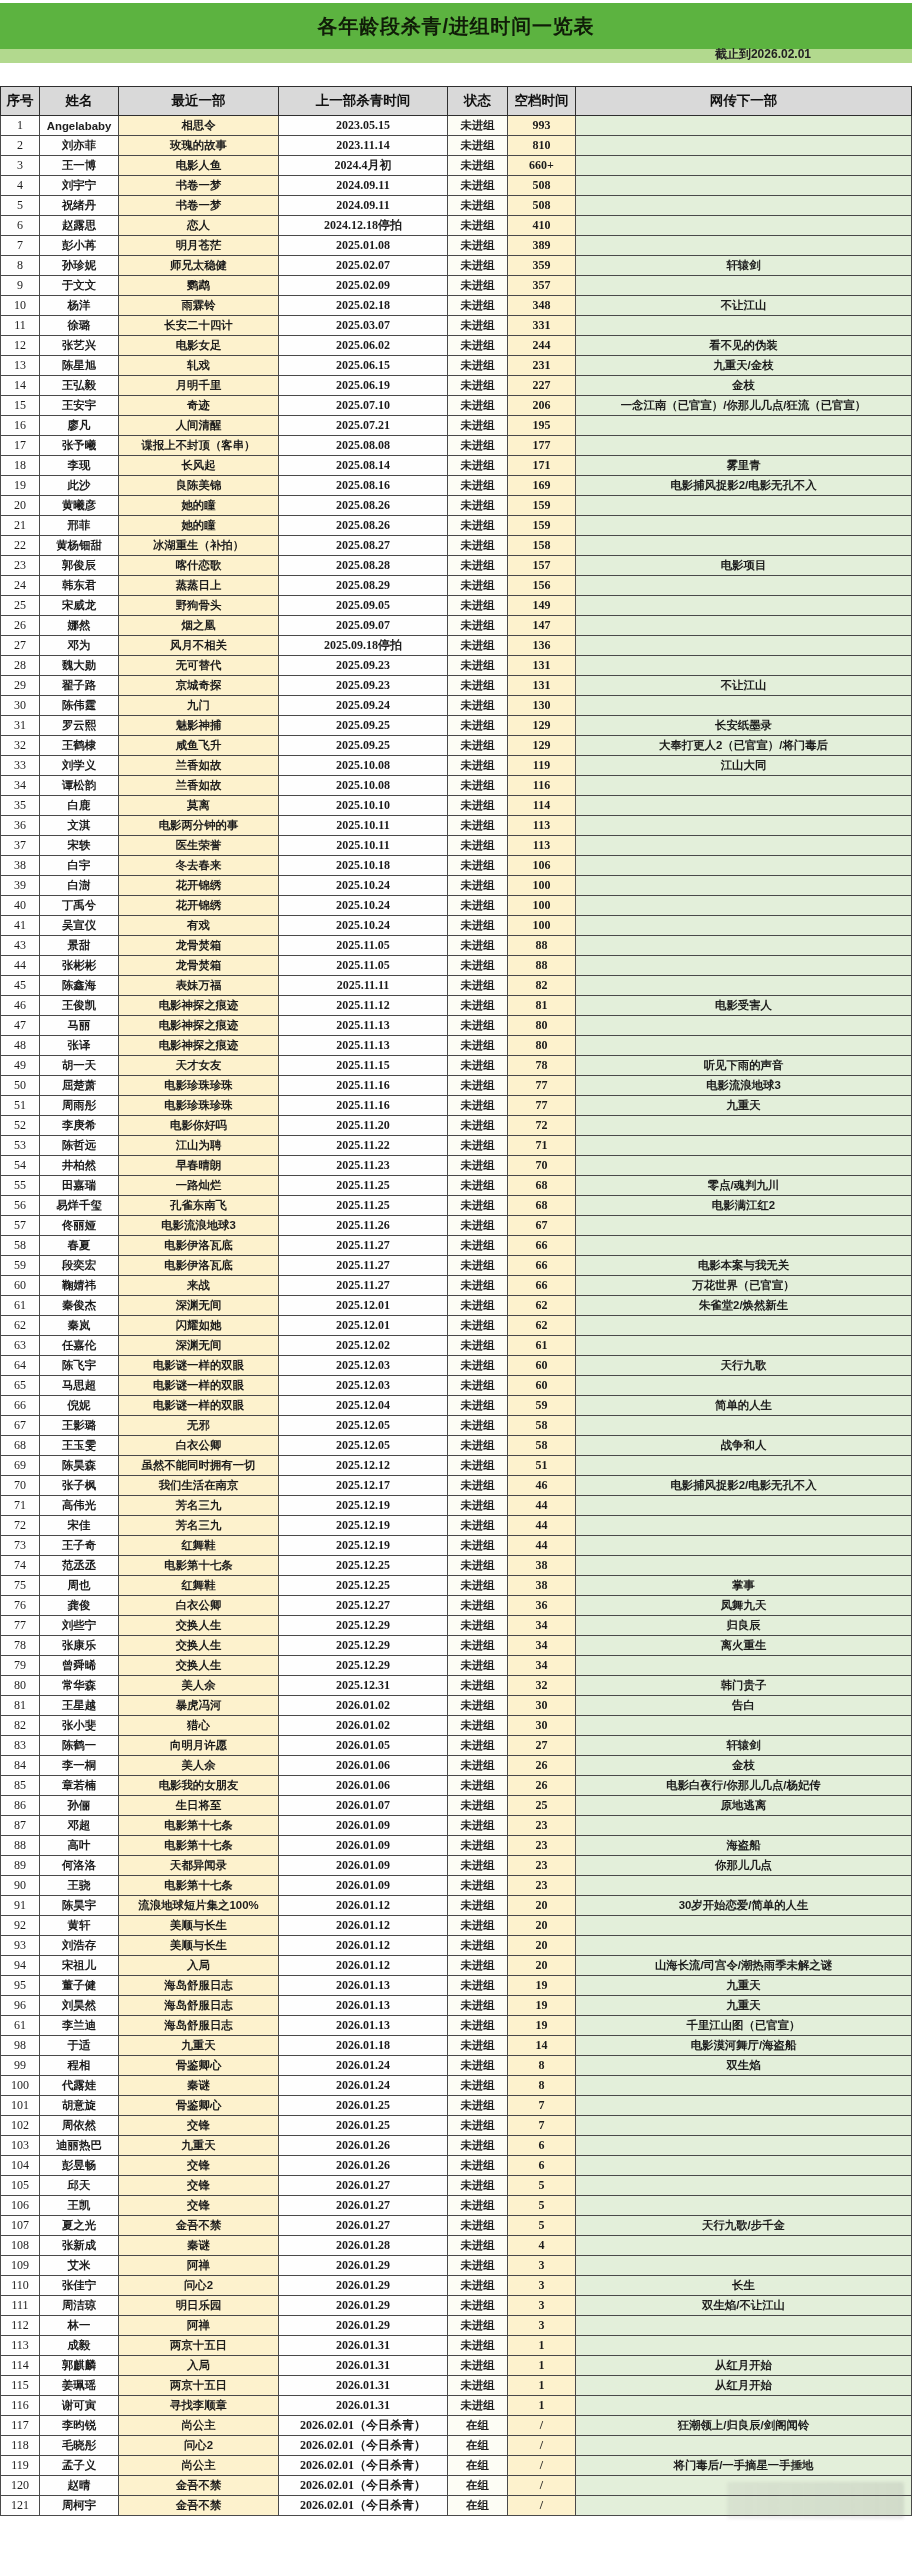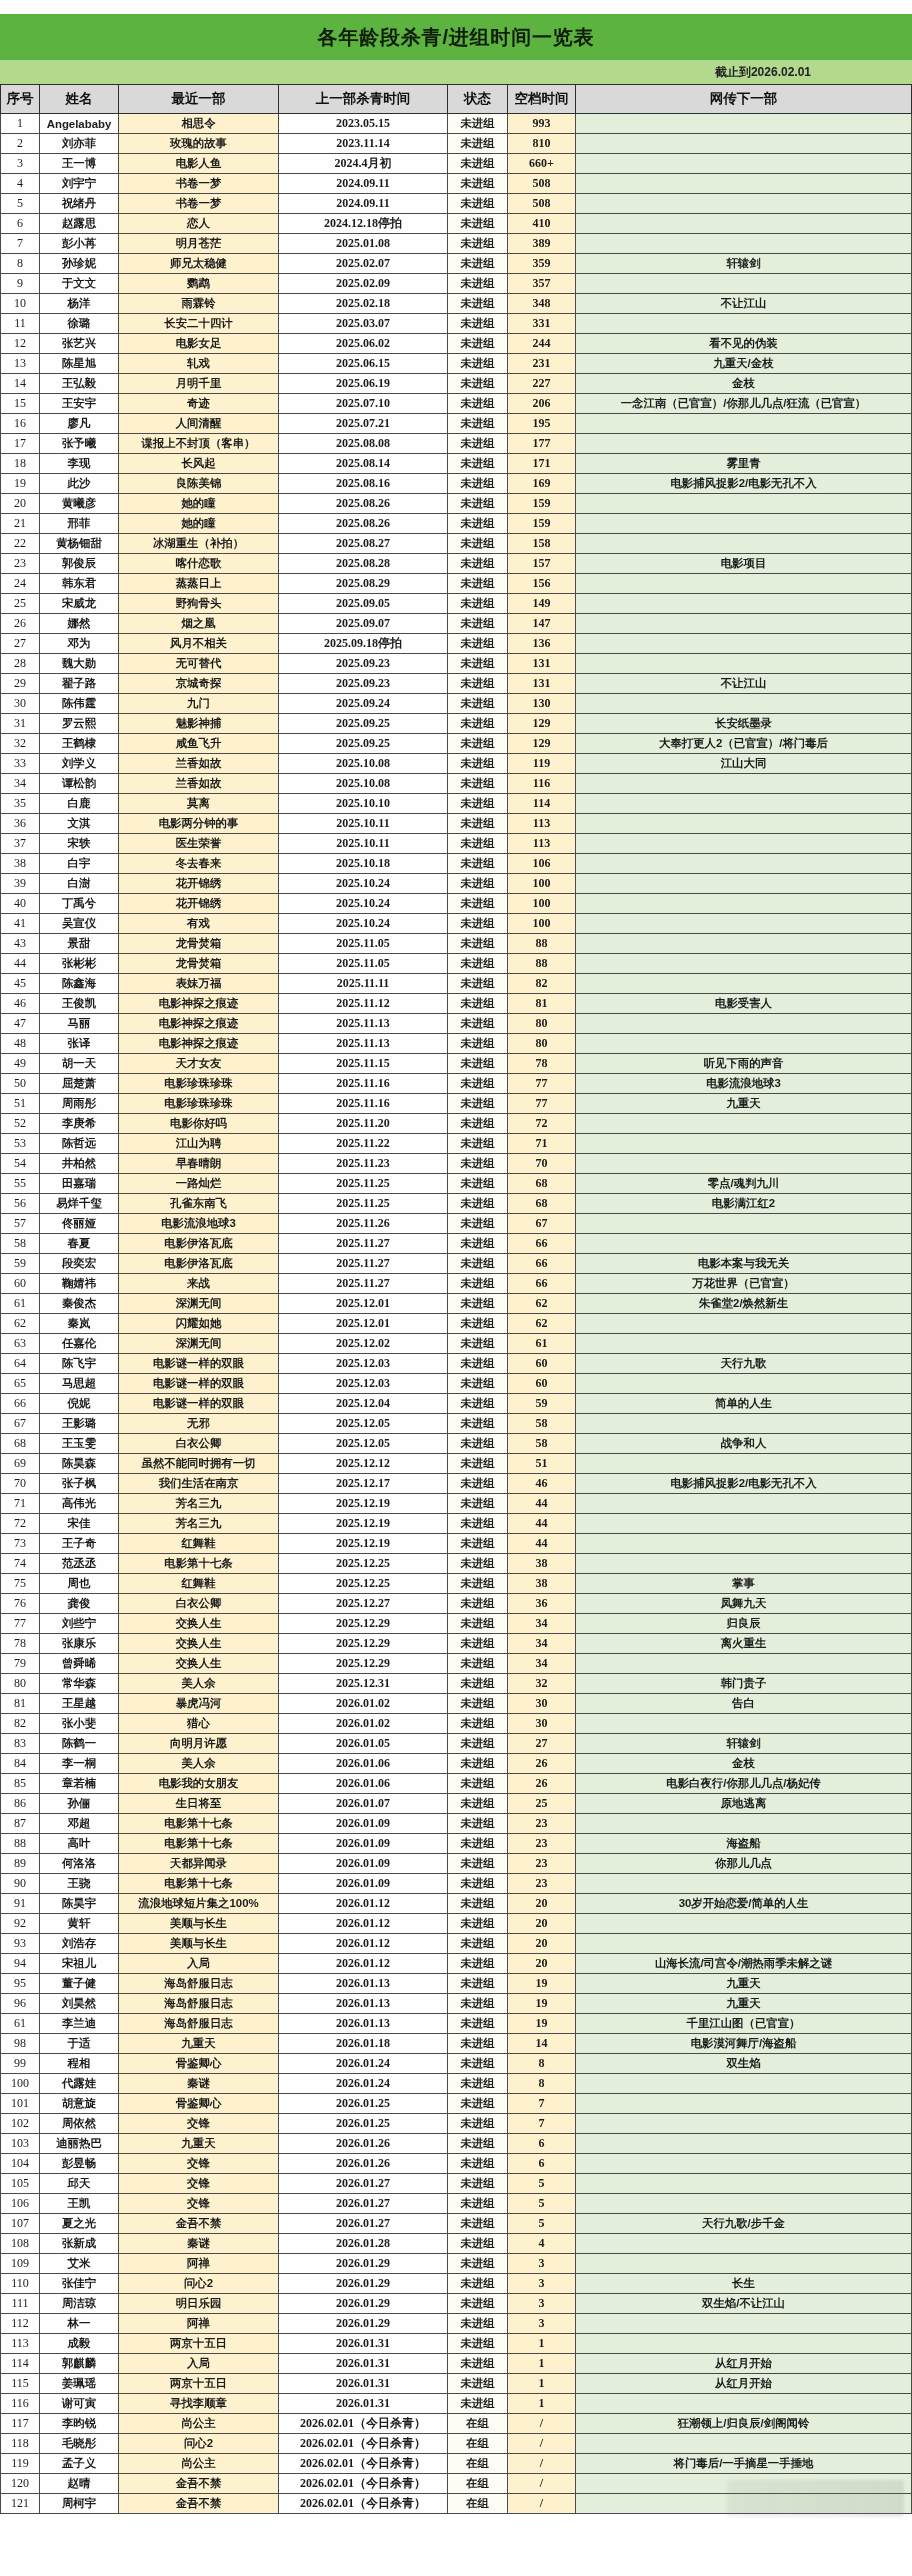--- a/index.html
+++ b/index.html
@@ -3,27 +3,27 @@
 <meta charset="utf-8">
 <style>
   :root{
     --title_bar:#5cb340; --sub_bar:#b2d98e; --header_bg:#d9d9d9;
     --yellow:#fdf2cd; --green:#e3efda; --grid:#4a4a4a; --text:#1c1c1c;
   }
   *{box-sizing:border-box;}
   html,body{margin:0;padding:0;background:#ffffff;}
   .page{width:912px;min-height:2576px;background:#fff;font-family:"Liberation Sans","DejaVu Sans",sans-serif;}
   .title-bar{
-    margin-top:14px;height:46px;background:var(--title_bar);
+    margin-top:3px;height:46px;background:var(--title_bar);
     display:flex;align-items:center;justify-content:center;
     font-size:20px;font-weight:bold;color:#101d08;letter-spacing:0.8px;
   }
   .sub-bar{
-    height:24px;background:var(--sub_bar);
-    display:flex;align-items:center;justify-content:flex-end;padding-left:20px;
+    height:14px;background:var(--sub_bar);
+    display:flex;align-items:flex-end;justify-content:flex-end;padding-left:20px;
   }
   .sub-bar .note{
     margin-right:101px;font-size:12px;font-weight:bold;color:#222;
   }
   table{
     width:912px;border-collapse:collapse;table-layout:fixed;
   }
   th{
     background:var(--header_bg);height:29px;padding:0;
     font-size:13.5px;font-weight:bold;color:#111;
@@ -35,21 +35,21 @@
     border:0.8px solid var(--grid);
     overflow:hidden;white-space:nowrap;
   }
   td.c0{background:#fefefe;font-family:"Liberation Serif","DejaVu Serif",serif;font-weight:normal;font-size:12px;}
   td.c1{background:#fefefe;}
   td.c2{background:var(--yellow);}
   td.c3{background:#fefefe;font-family:"Liberation Serif","DejaVu Serif",serif;font-weight:600;font-size:12px;}
   td.c4{background:#fdfdf5;}
   td.c5{background:var(--yellow);font-family:"Liberation Serif","DejaVu Serif",serif;font-weight:600;font-size:12px;}
   td.c6{background:var(--green);}
-  table{border:1.7px solid #2a2a2a;}
+  table{border:1.7px solid #2a2a2a;margin-top:23px;}
   .bottom-space{height:13.5px;background:#fff;position:relative;}
   .watermark{
     position:absolute;right:8.4px;top:-34px;width:177px;height:37px;
     background:linear-gradient(90deg,rgba(120,120,120,.10),rgba(120,120,120,.16));
     filter:blur(1.7px);border-radius:2.5px;
   }
 </style>
 </head>
 <body>
 

